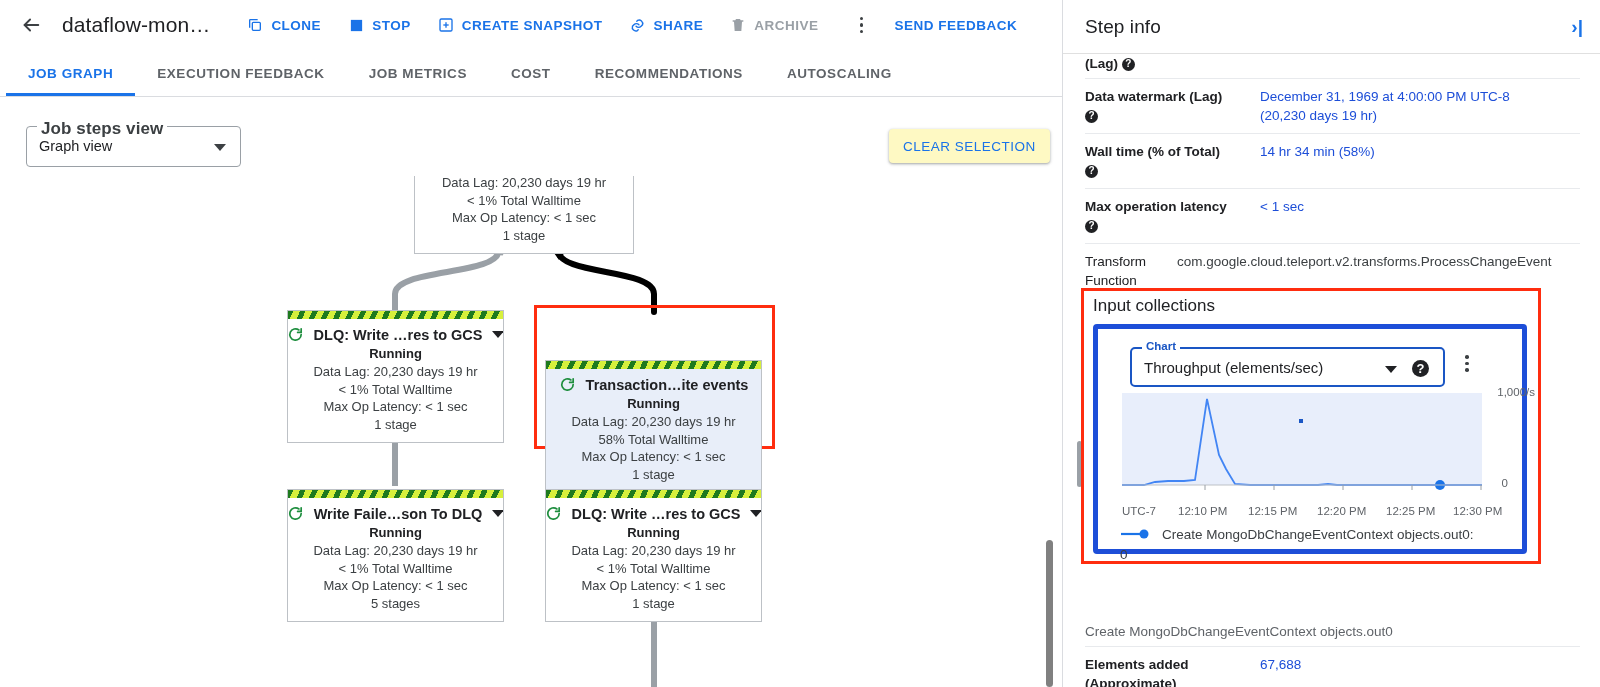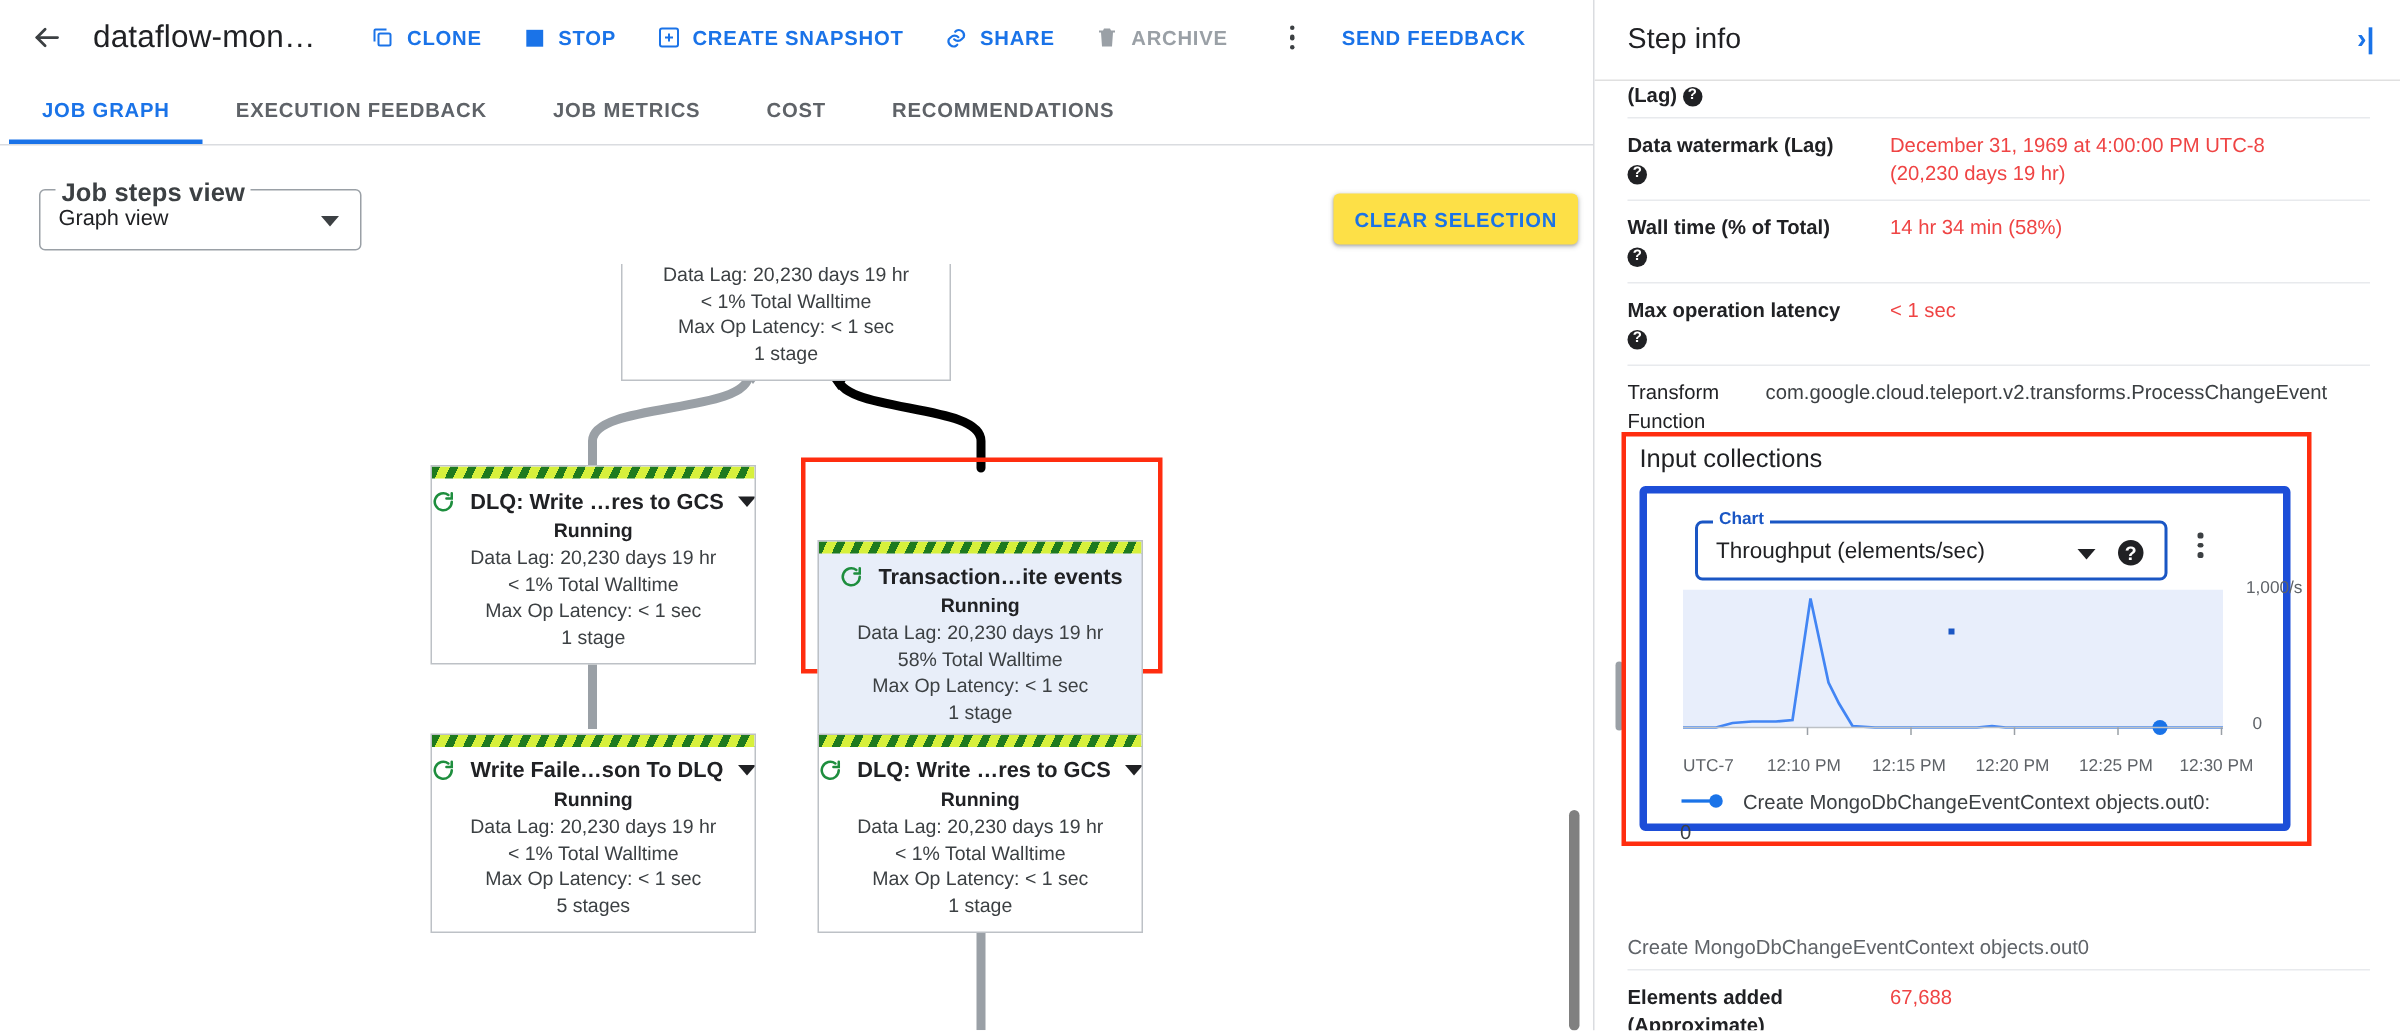--- a/index.html
+++ b/index.html
@@ -82,23 +82,23 @@
     position:absolute; left: 12px; top: 11px; font-size:14.5px; color:#202124;
   }
   .steps-select .caret {
     position:absolute; right: 14px; top: 17px;
     width:0;height:0;border-left:6px solid transparent;border-right:6px solid transparent;
     border-top:7px solid #3c4043;
   }
   .clear-selection {
     position:absolute; left: 889px; top: 129px; height: 34px;
     display:flex; align-items:center; padding: 0 14px;
-    background:#fde047; border-radius:4px; cursor:pointer;
+    background:#fef9c3; border-radius:4px; cursor:pointer;
     box-shadow: 0 1px 2px 0 rgba(60,64,67,.30), 0 1px 3px 1px rgba(60,64,67,.15);
-    font-size: 13.5px; font-weight:700; letter-spacing:.5px; color:#1a73e8; white-space:nowrap;
+    font-size: 13.5px; font-weight:400; letter-spacing:.5px; color:#1a73e8; white-space:nowrap;
   }
 
   
   .graph-canvas {
     position:absolute; left:0; top: 176px; width: 1062px; height: 511px; overflow:hidden;
   }
   .graph-canvas svg.edges { position:absolute; left:0; top:0; }
 
   .node {
     position:absolute; background:#fff; border:1px solid #bdc1c6;
@@ -147,21 +147,21 @@
 
   .panel-body { position:absolute; left:0; top:54px; width:538px; height:633px; }
 
   .kv-table { position:absolute; left: 22px; top: 0; width: 495px; }
   .kv-row { display:flex; border-bottom:1px solid #e8eaed; padding: 8px 0 8px; }
   .kv-row.first { padding-top: 0; }
   .kv-k {
     width: 175px; flex:0 0 175px; font-size:13.5px; font-weight:700; color:#202124;
     line-height: 19px;
   }
-  .kv-v { font-size:13.5px; color:#ef4444; line-height:19px; flex:1; }
+  .kv-v { font-size:13.5px; color:#1d4ed8; line-height:19px; flex:1; }
   .help-ic {
     display:inline-flex; align-items:center; justify-content:center;
     width:13px;height:13px;border-radius:50%;background:#202124;color:#fff;
     font-size:10px;font-weight:700;line-height:1; vertical-align: middle; cursor:pointer;
   }
   .kv-row.wide .kv-k { width: 92px; flex:0 0 92px; }
 
   
   .input-collections { position:absolute; left: 1081px; top: 288px; width: 460px; height: 276px; }
   .ic-ring { position:absolute; inset:0; border: 3px solid #ff2d0f; }
@@ -300,20 +300,21 @@
 
       <div class="tb-feedback">SEND FEEDBACK</div>
     </div>
 
     <div class="tabbar">
       <div class="tab active">JOB GRAPH</div>
       <div class="tab">EXECUTION FEEDBACK</div>
       <div class="tab">JOB METRICS</div>
       <div class="tab">COST</div>
       <div class="tab">RECOMMENDATIONS</div>
+      <div class="tab">AUTOSCALING</div>
     </div>
 
     <div class="steps-select">
       <div class="legend">Job steps view</div>
       <div class="value">Graph view</div>
       <div class="caret"></div>
     </div>
 
     <div class="clear-selection">CLEAR SELECTION</div>
 

